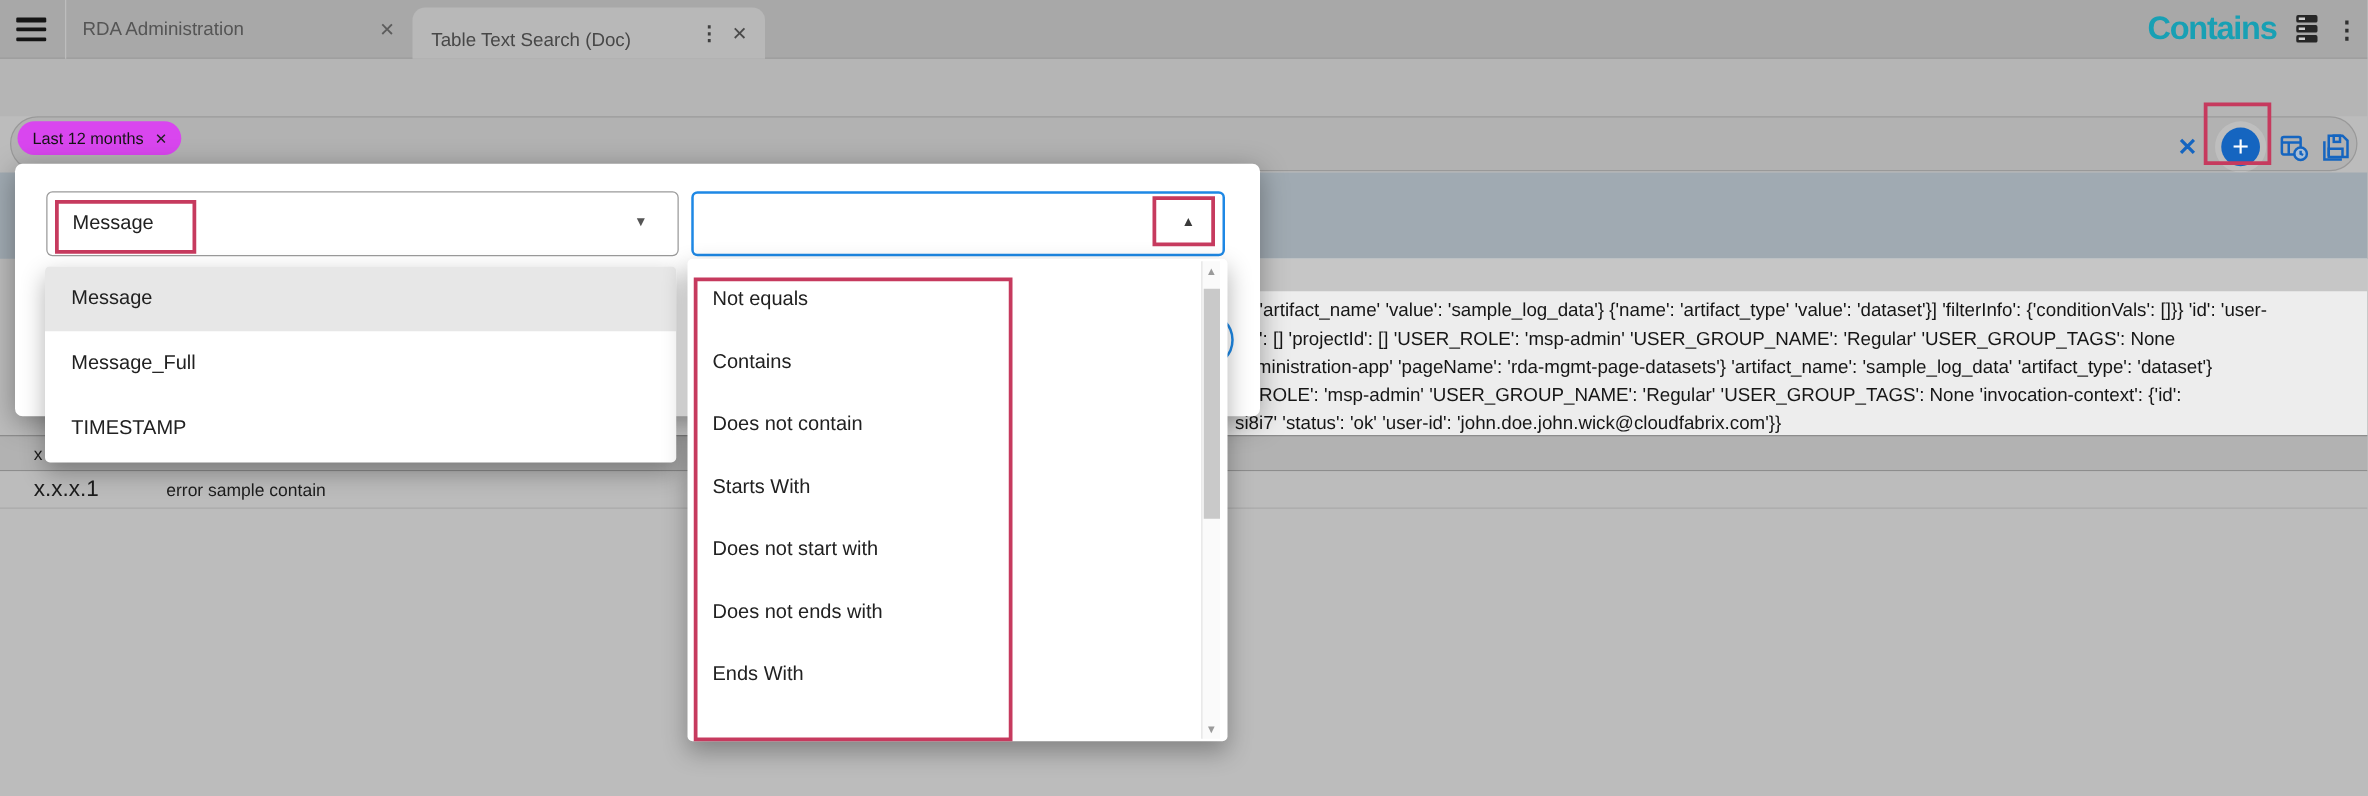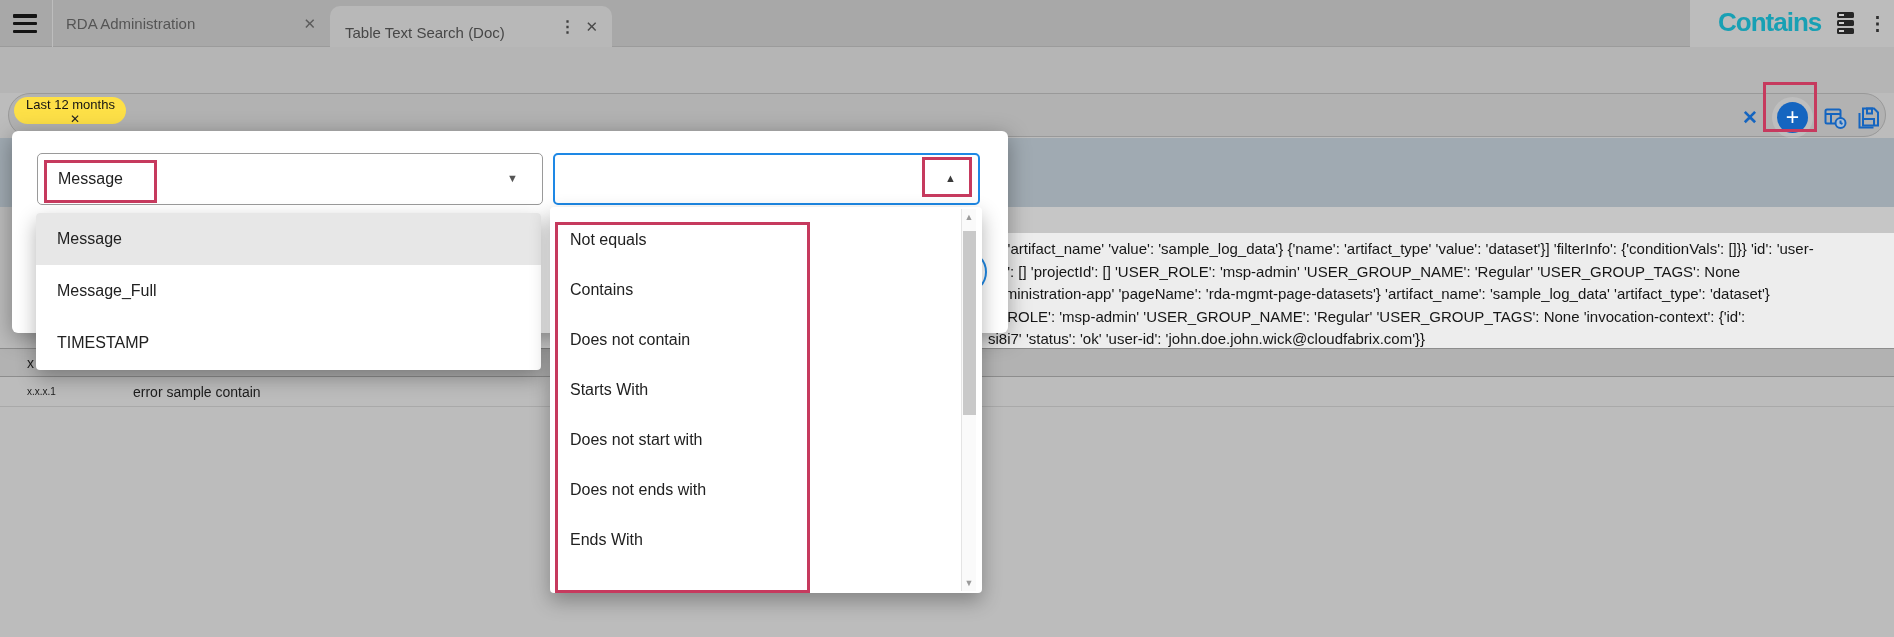--- a/index.html
+++ b/index.html
@@ -5,41 +5,41 @@
   * { box-sizing: border-box; margin: 0; padding: 0; }
   html,body { width: 1894px; height: 637px; }
   body {
     position: relative; overflow: hidden;
     font-family: "Liberation Sans", sans-serif;
     background: #bcbcbc; color: #1c1c1c;
   }
   .abs { position: absolute; }
 
   
-  .topbar { left:0; top:0; width:1690px; height:47px; background:#a8a8a8; border-bottom:1px solid #9b9b9b; z-index:1; }
+  .topbar { left:0; top:0; width:1894px; height:47px; background:#a8a8a8; border-bottom:1px solid #9b9b9b; z-index:1; }
   .hamburger { left:13px; top:14px; width:24px; height:19px; display:flex; flex-direction:column; justify-content:space-between; cursor:pointer; }
   .hamburger span { display:block; height:3.5px; background:#141414; border-radius:1px; }
   .tab1 { left:52px; top:0; width:278px; height:47px; display:flex; align-items:center; border-left:1px solid #bdbdbd; }
   .tab1 .lbl { padding-left:13px; font-size:15px; color:#555; }
   .tab1 .x { margin-left:auto; padding-right:14px; color:#5c5c5c; font-size:15px; cursor:pointer; }
   .tab2 { left:330px; top:6px; width:282px; height:41px; background:#b8b8b8; border-radius:10px 10px 0 0; display:flex; align-items:center; }
   .tab2 .lbl { padding-left:15px; font-size:15px; color:#474747;margin-top:12px; }
   .tab2 .dots { margin-left:auto; color:#3f3f3f; font-size:16px; font-weight:bold; cursor:pointer; }
   .tab2 .x { padding:0 14px 0 10px; color:#4a4a4a; font-size:15px; cursor:pointer; }
   .logo { left:1718px; top:7px; font-size:26px; font-weight:bold; letter-spacing:-1px; color:#18a0b4; }
   .server-icon { left:1837px; top:12px; width:17px; height:22px; display:flex; flex-direction:column; justify-content:space-between; cursor:pointer; }
   .server-icon i { display:block; height:6px; background:#262626; border-radius:1.5px; position:relative; }
   .server-icon i:after { content:""; position:absolute; left:2px; top:2px; width:5px; height:1.5px; background:#cfcfcf; }
   .kebab { color:#2e2e2e; font-weight:bold; cursor:pointer; }
   .kebab-top { left:1868px; top:12px; font-size:19px; }
   .strip-upper { left:0; top:47px; width:1894px; height:46px; background:#b5b5b5; }
   .kebab-row2 { left:1857px; top:58px; font-size:19px; color:#333; }
 
   .filterbar { left:8px; top:93px; width:1878px; height:44px; background:#b2b2b2; border:1px solid #999; border-radius:22px; }
-  .chip { left:14px; top:97px; height:27px; background:#fde047; border-radius:14px; display:inline-flex; align-items:center; padding:0 11px 0 12px;flex-direction:column; }
+  .chip { left:14px; top:97px; height:27px; background:#d946ef; border-radius:14px; display:inline-flex; align-items:center; padding:0 11px 0 12px; }
   .chip .lbl { font-size:13px; color:#141414; }
   .chip .x { margin-left:9px; font-size:12px; color:#222; cursor:pointer; }
   .clear-x { left:1742px; top:106px; font-size:19px; color:#1565c0; font-weight:bold; cursor:pointer; }
   .plus-btn { left:1777px; top:102px; width:31px; height:31px; border-radius:50%; background:#1565c0; color:#fff;
               display:flex; align-items:center; justify-content:center; font-size:23px; line-height:1; cursor:pointer;
               box-shadow:0 0 0 5px rgba(255,255,255,0.16); }
   .icon-btn svg { display:block; }
 
   .strip-tool { left:0; top:138px; width:1894px; height:69px; background:#a0aab2; }
   .search-pill { left:1516px; top:155px; width:250px; height:36px; border-radius:18px; background:#99a3ab; display:flex; align-items:center; cursor:text; }
@@ -50,21 +50,21 @@
   .funnel { left:1818px; top:162px; cursor:pointer; }
   .kebab-row3 { left:1856px; top:160px; font-size:18px; color:#333; }
 
   .lightzone { left:450px; top:207px; width:1444px; height:141px; background:#ededed; }
   .lightband { left:450px; top:207px; width:1444px; height:26px; background:#c6c6c6; }
   .loglines { left:988px; top:238px; width:900px; font-size:15px; line-height:22.5px; color:#161616; white-space:nowrap; }
 
   .thead { left:0; top:348px; width:1894px; height:29px; background:#b2b2b2; border-top:1px solid #8d8d8d; border-bottom:1px solid #8d8d8d; display:flex; align-items:center; }
   .thead .c1 { padding-left:27px; font-size:14px; color:#1c1c1c; }
   .trow { left:0; top:377px; width:1894px; height:30px; background:#bcbcbc; border-bottom:1px solid #a9a9a9; display:flex; align-items:center; cursor:pointer; }
-  .trow .c1 { padding-left:27px; width:133px; font-size:10px; }
+  .trow .c1 { padding-left:27px; width:133px; font-size:18px; }
   .trow .c2 { font-size:14px; }
 
   
   .modal { left:12px; top:131px; width:996px; height:202px; background:#fff; border-radius:6px;
            box-shadow:0 5px 22px rgba(0,0,0,0.35); z-index:10; }
   .combo-field { left:37px; top:153px; width:506px; height:52px; background:#fff; border:1px solid #9a9a9a; border-radius:5px;
                  display:flex; align-items:center; z-index:11; cursor:pointer; }
   .combo-field .val { padding-left:20px; font-size:16px; color:#212121; }
   .combo-field .caret { position:absolute; right:24px; top:18px; font-size:11px; color:#555; }
   .combo-op { left:553px; top:153px; width:427px; height:52px; background:#fff; border:2px solid #1e88e5; border-radius:5px; z-index:11; cursor:text; }

